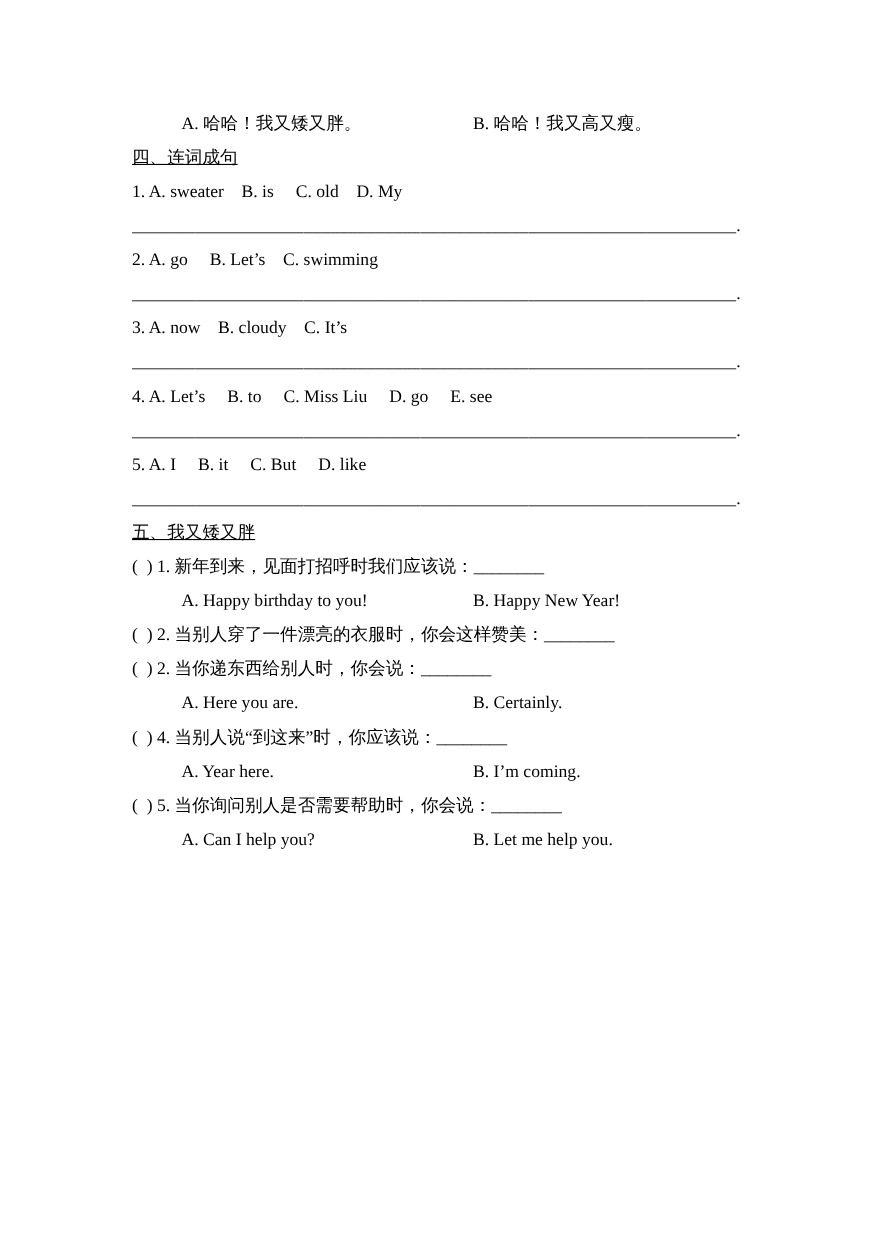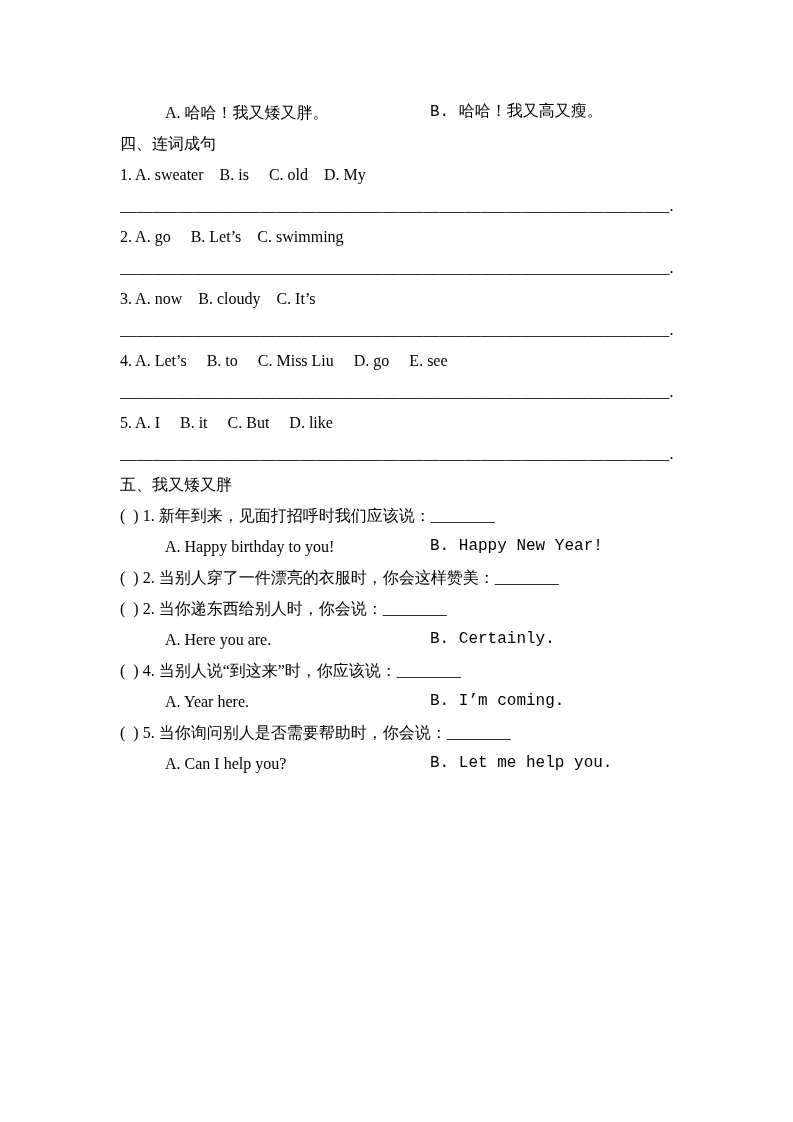--- a/index.html
+++ b/index.html
@@ -17,41 +17,41 @@
       height: 1082px;
       padding: 97px 120px 0 120px;
     }
     .line {
       line-height: 31px;
       white-space: pre-wrap;
     }
     .section-title {
       line-height: 31px;
       white-space: pre-wrap;
+      text-decoration: underline;
     }
     .blank-line {
       line-height: 31px;
       white-space: nowrap;
       overflow: hidden;
       letter-spacing: 0.2px;
     }
     .two-col {
       display: flex;
       line-height: 31px;
     }
     .col-a {
       flex: none;
       width: 265px;
       margin-left: 45px;
       white-space: pre-wrap;
     }
     .col-b {
       flex: none;
       white-space: pre-wrap;
-      font-family: Liberation Mono, monospace;
     }
   </style>
 </head>
 <body>
 
 <div class="page">
 
   <div class="two-col">
     <span class="col-a">A. 哈哈！我又矮又胖。</span>
     <span class="col-b">B. 哈哈！我又高又瘦。</span>

